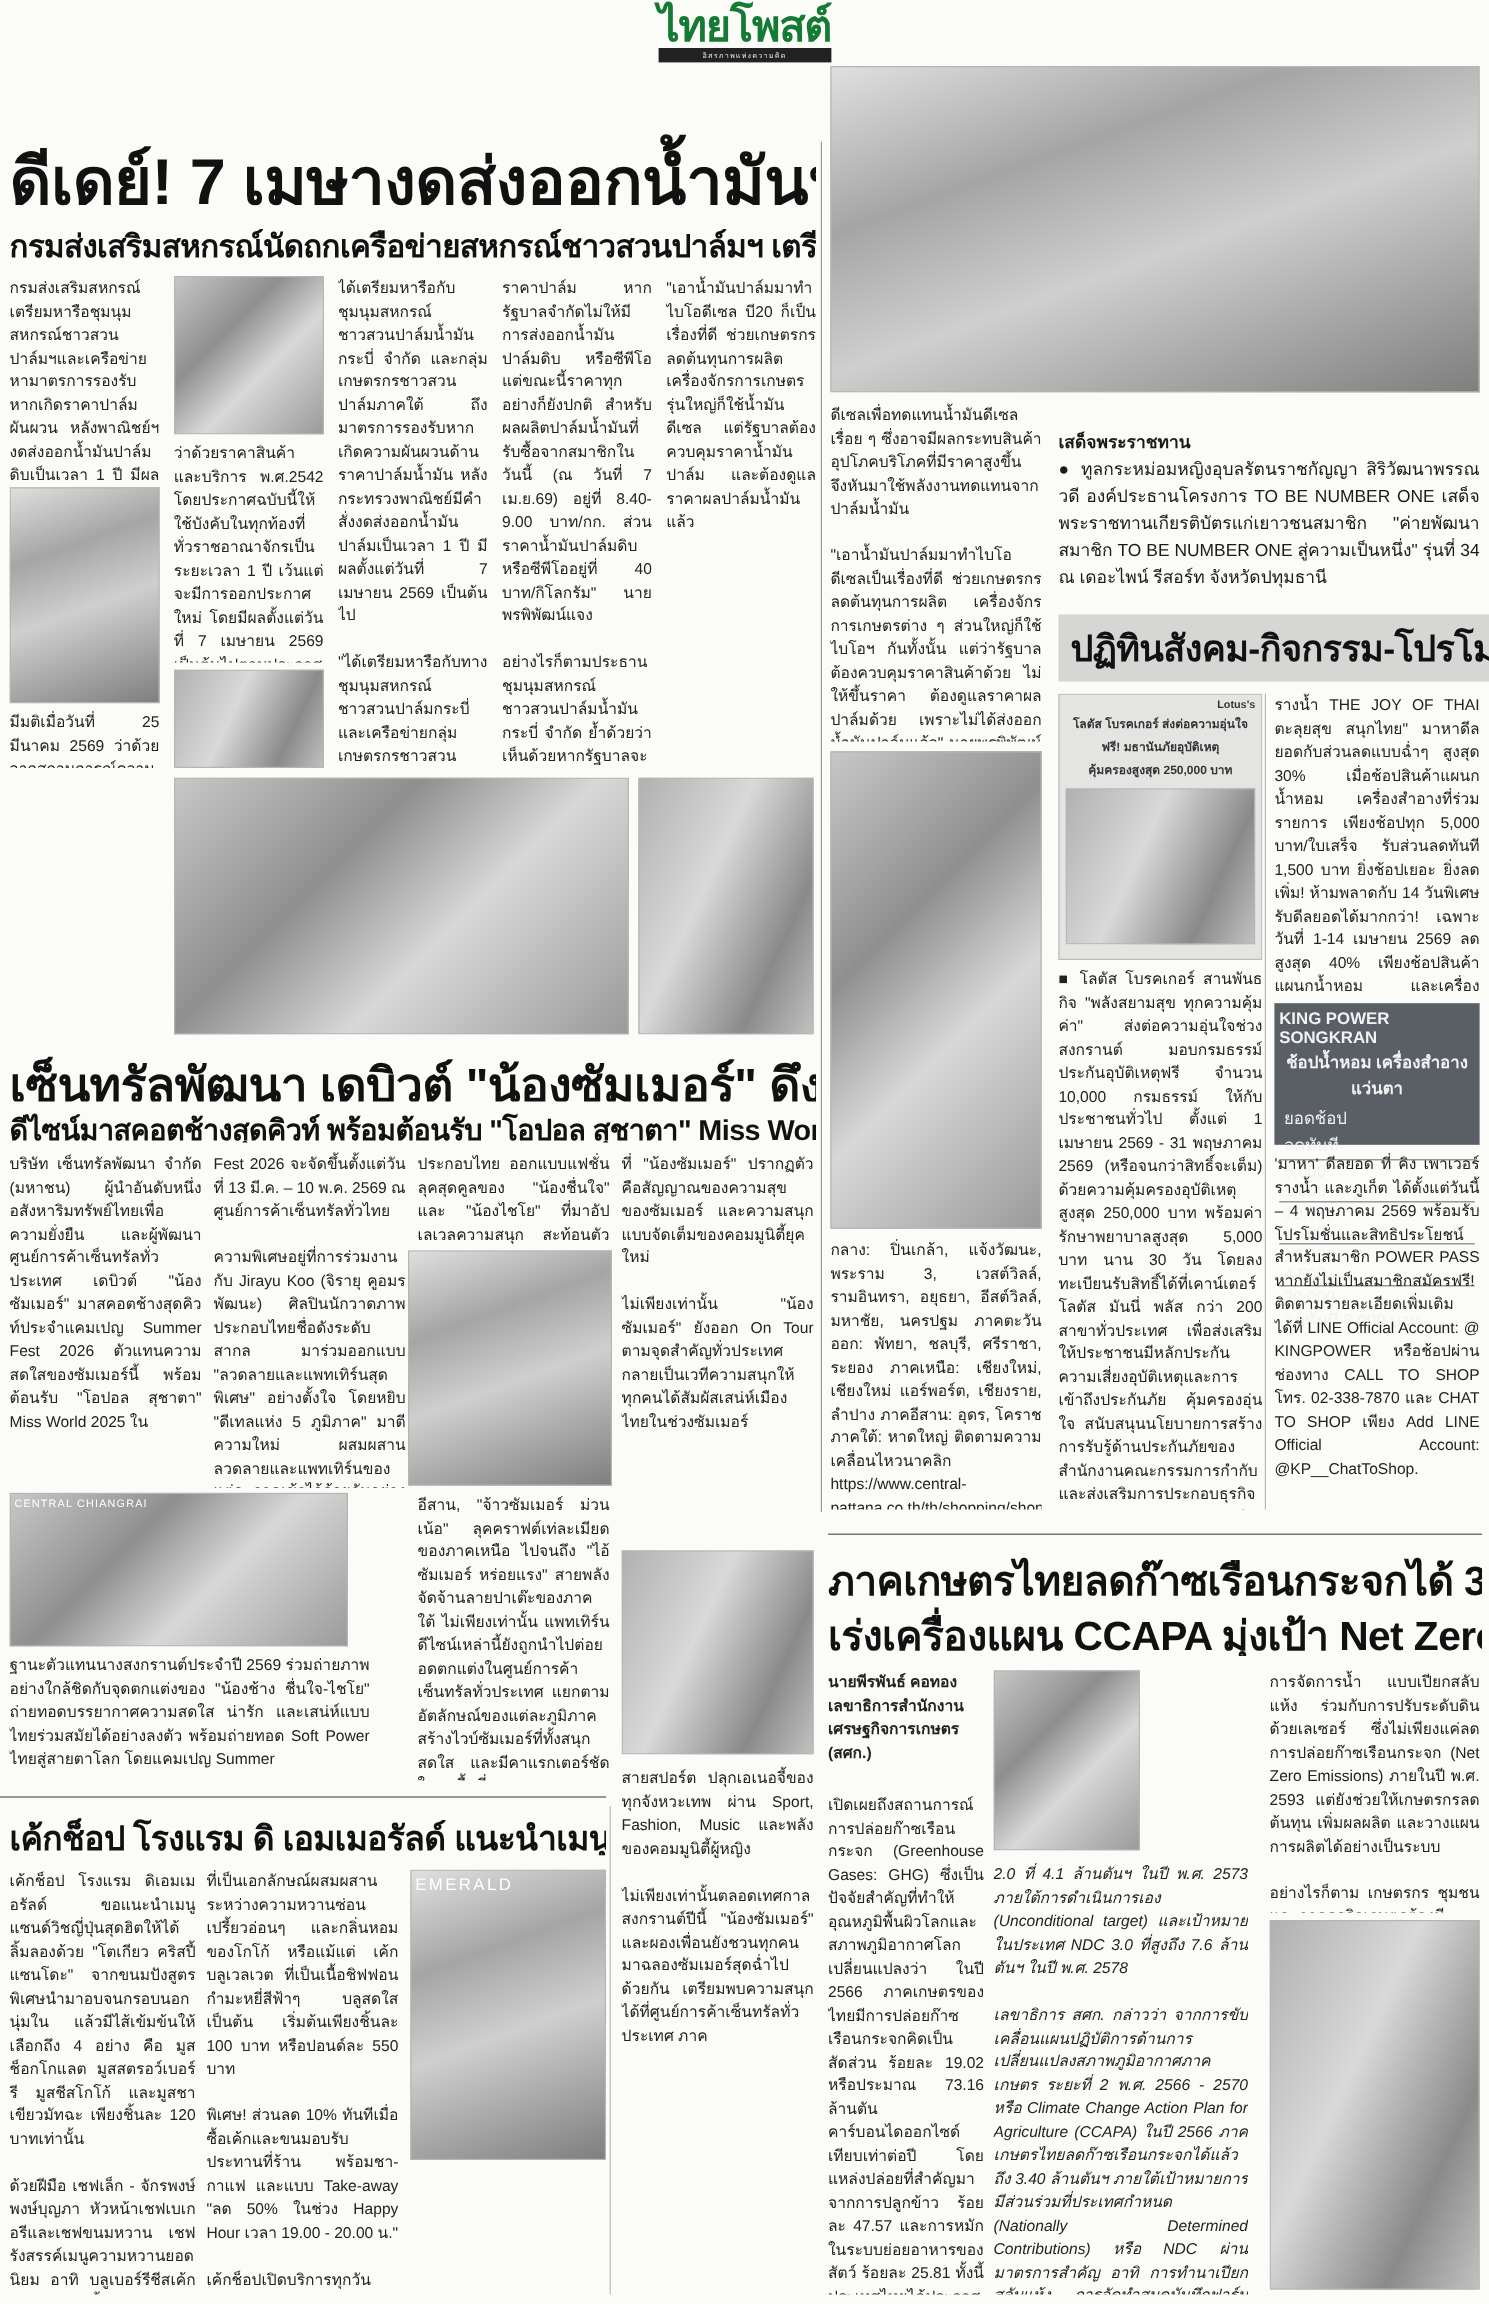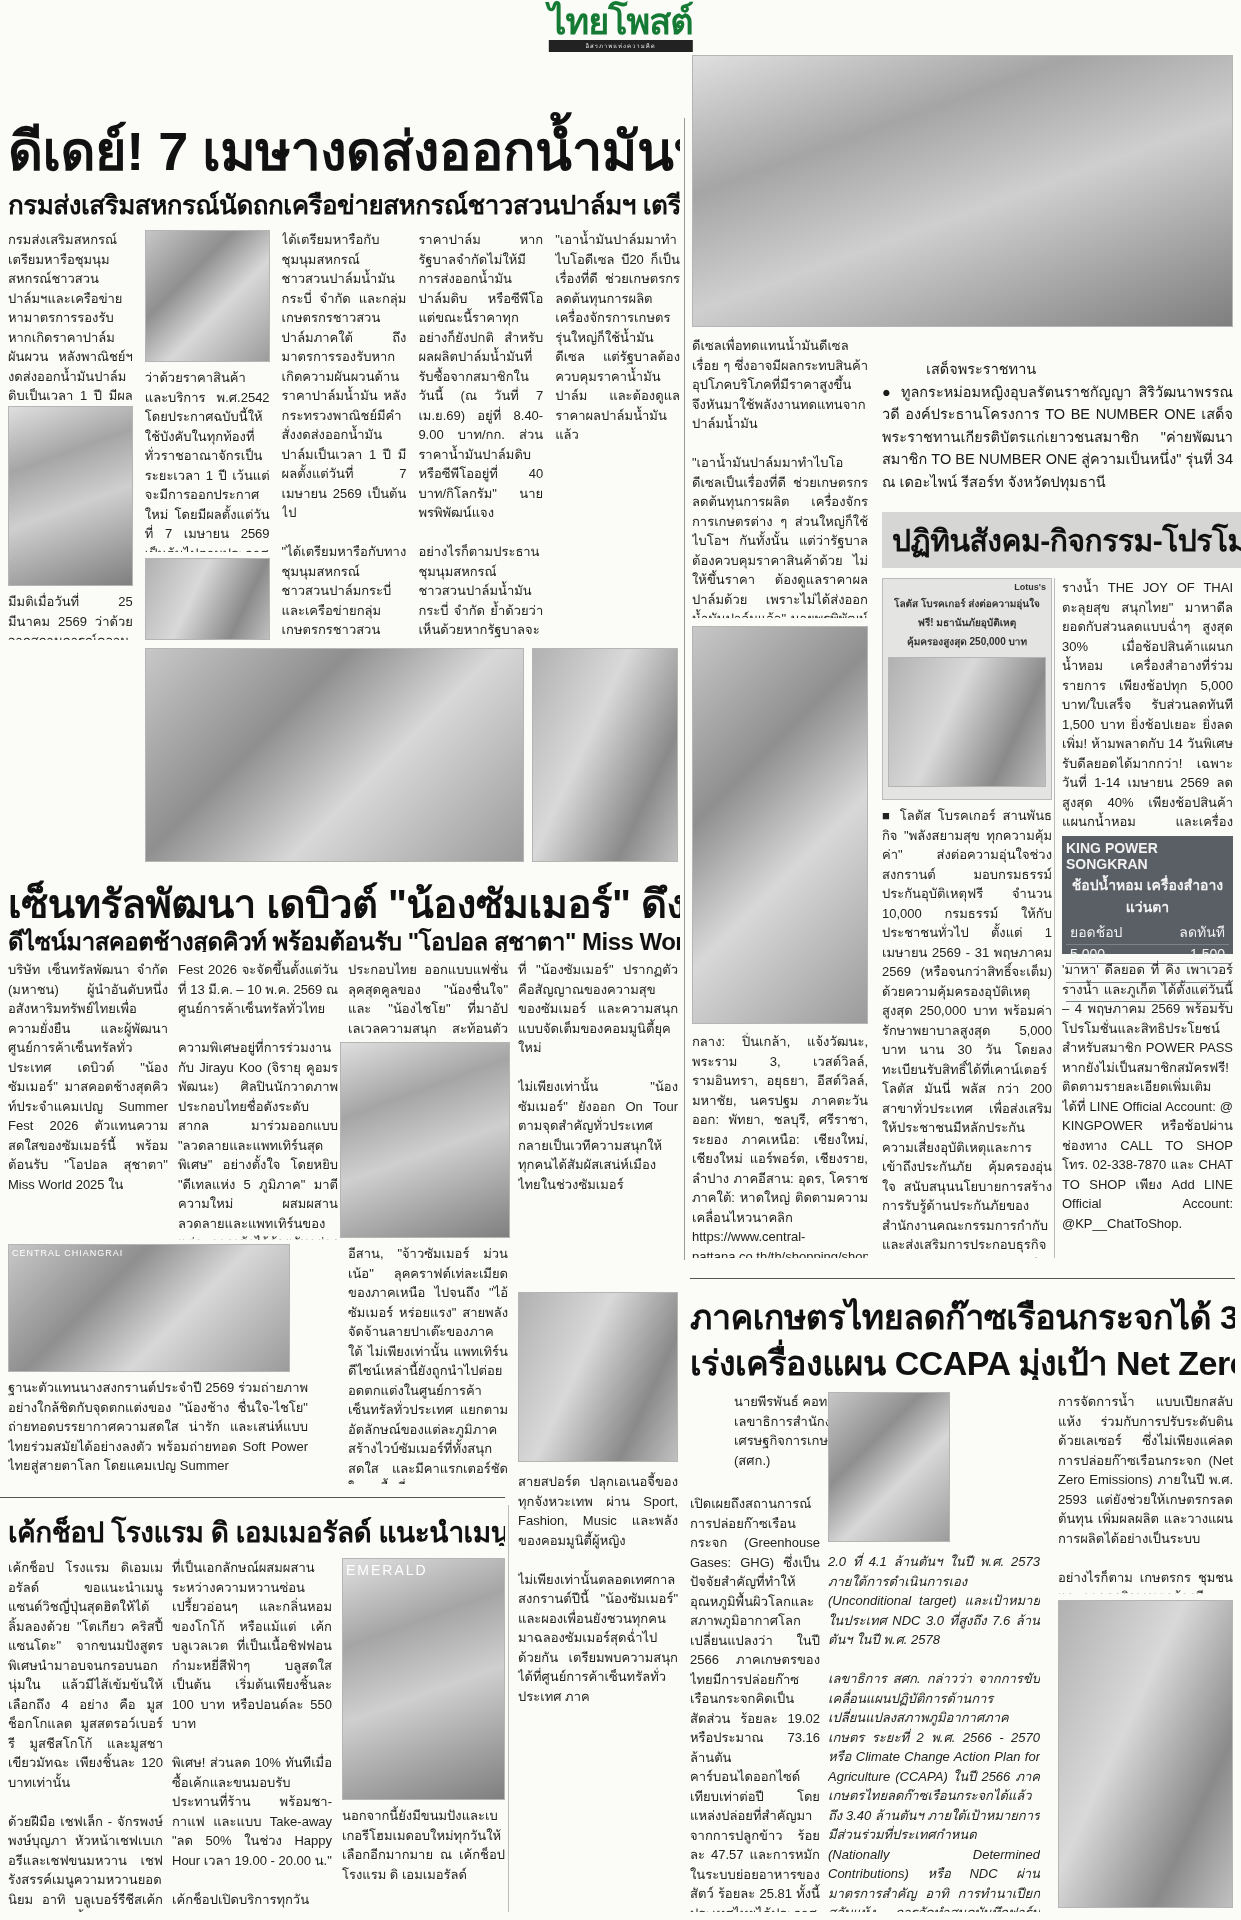--- a/index.html
+++ b/index.html
@@ -1,37 +1,37 @@
 <!DOCTYPE html>
 <html><head>
 <meta charset="utf-8">
 <style>
   html,body{margin:0;padding:0;background:#888;}
   #paper{position:relative;width:1241px;height:1920px;background:#fbfbf8;color:#1a1a1a;
          font-family:"Liberation Sans","DejaVu Sans",sans-serif;overflow:hidden;}
   .abs{position:absolute;}
   .body-txt{font-size:13px;line-height:1.5;text-align:justify;white-space:pre-line;overflow:hidden;color:#222;}
-  .bold{font-weight:normal;margin-left:44px;}
+  .bold{font-weight:bold;}
   .ph{background:linear-gradient(135deg,#c8c8c8 0%,#8f8f8f 35%,#d8d8d8 60%,#9a9a9a 100%);box-shadow:inset 0 0 0 1px #b5b5b5;}
   .ph2{background:linear-gradient(160deg,#e0e0e0 0%,#a5a5a5 30%,#cfcfcf 55%,#7e7e7e 100%);}
   .ph3{background:linear-gradient(115deg,#b0b0b0 0%,#d9d9d9 40%,#8a8a8a 75%,#c2c2c2 100%);}
   .vline{background:#9a9a9a;width:1px;}
   .hline{background:#9a9a9a;height:1px;}
   
   #pagenum{border:1px solid #333;font-weight:bold;font-size:20px;padding:1px 7px;}
   #section-label{font-weight:bold;font-size:19px;margin-left:8px;}
   #logo{color:#157a33;font-weight:800;font-size:36px;letter-spacing:-1px;line-height:1;}
   #logo-tagline{background:#222;color:#eee;font-size:6px;text-align:center;padding:1px 2px;letter-spacing:1px;}
   
   .hl{font-weight:800;color:#111;white-space:nowrap;overflow:hidden;letter-spacing:-0.5px;}
   #cal-band{background:#d6d6d4;display:flex;align-items:center;padding-left:10px;}
   .promo{background:#e4e4e2;box-shadow:inset 0 0 0 1px #bbb;overflow:hidden;font-size:10px;color:#333;}
   .promo .pline{text-align:center;margin-top:4px;font-weight:bold;}
   #kp-promo{background:#5a5f66;color:#f2f2f2;font-size:14px;padding:4px;box-sizing:border-box;}
-  #kp-promo .kr{display:flex;justify-content:space-between;border-bottom:1px solid #7c828a;padding:1px 4px;}
+  #kp-promo .kr{display:flex;justify-content:space-between;border-bottom:1px solid #7c828a;padding:1px 4px;flex-direction:column;}
   .cap{font-size:14.5px;line-height:1.55;text-align:justify;white-space:pre-line;overflow:hidden;}
 </style>
 </head>
 <body>
 
 <div id="paper">
 
   <div class="abs" style="left:50%;top:4px;transform:translateX(-50%);text-align:center;">
     <div id="logo">ไทยโพสต์</div>
     <div id="logo-tagline">อิสรภาพแห่งความคิด</div>
@@ -170,21 +170,20 @@
 
 ด้วยฝีมือ เชฟเล็ก - จักรพงษ์ พงษ์บุญภา หัวหน้าเชฟเบเกอรีและเชฟขนมหวาน เชฟรังสรรค์เมนูความหวานยอดนิยม อาทิ บลูเบอร์รีชีสเค้ก เค้กมะพร้าวน้ำหอม และเค้กมะม่วงใส่กะทิสด คัดสรรวัตถุดิบเกรดดีมีคุณภาพผสมผสานในเนื้อเค้ก</div>
   <div class="abs body-txt" style="left:172px;top:1558px;width:160px;height:354px;">ที่เป็นเอกลักษณ์ผสมผสานระหว่างความหวานซ่อนเปรี้ยวอ่อนๆ และกลิ่นหอมของโกโก้ หรือแม้แต่ เค้กบลูเวลเวต ที่เป็นเนื้อชิฟฟอนกำมะหยี่สีฟ้าๆ บลูสดใส เป็นต้น เริ่มต้นเพียงชิ้นละ 100 บาท หรือปอนด์ละ 550 บาท
 
 พิเศษ! ส่วนลด 10% ทันทีเมื่อซื้อเค้กและขนมอบรับประทานที่ร้าน พร้อมชา-กาแฟ และแบบ Take-away "ลด 50% ในช่วง Happy Hour เวลา 19.00 - 20.00 น."
 
 เค้กช็อปเปิดบริการทุกวัน ระหว่างเวลา 07.00 - 20.00 น. สำรองสั่งล่วงหน้าหรือสอบถามเพิ่มเติมได้ที่ โทร.0-2276-4567 หรือ @theemeraldhotel และ www.facebook.com/theemeraldcoffeeshop</div>
   <div class="abs ph ph2" style="left:342px;top:1558px;width:163px;height:242px;">
     <div style="color:#fff;font-size:14px;padding:4px;letter-spacing:2px;">EMERALD</div>
   </div>
-  <div class="abs body-txt" style="left:342px;top:1806px;width:163px;height:106px;">นอกจากนี้ยังมีขนมปังและเบเกอรีโฮมเมดอบใหม่ทุกวันให้เลือกอีกมากมาย ณ เค้กช็อป โรงแรม ดิ เอมเมอรัลด์</div>
 
   <div class="abs hline" style="left:690px;top:1278px;width:545px;background:#555;"></div>
   <div class="abs hl" style="left:690px;top:1290px;width:545px;height:44px;font-size:34px;">ภาคเกษตรไทยลดก๊าซเรือนกระจกได้ 3.4 ล้านตันฯ</div>
   <div class="abs hl" style="left:690px;top:1336px;width:545px;height:44px;font-size:34px;">เร่งเครื่องแผน CCAPA มุ่งเป้า Net Zero ภายในปี 2593</div>
 
   <div class="abs body-txt bold" style="left:690px;top:1392px;width:130px;height:98px;">นายพีรพันธ์ คอทอง
 เลขาธิการสำนักงานเศรษฐกิจการเกษตร (สศก.)</div>
   <div class="abs ph" style="left:828px;top:1392px;width:122px;height:150px;"></div>
   <div class="abs body-txt" style="left:690px;top:1494px;width:130px;height:418px;">เปิดเผยถึงสถานการณ์การปล่อยก๊าซเรือนกระจก (Greenhouse Gases: GHG) ซึ่งเป็นปัจจัยสำคัญที่ทำให้อุณหภูมิพื้นผิวโลกและสภาพภูมิอากาศโลกเปลี่ยนแปลงว่า ในปี 2566 ภาคเกษตรของไทยมีการปล่อยก๊าซเรือนกระจกคิดเป็นสัดส่วน ร้อยละ 19.02 หรือประมาณ 73.16 ล้านตันคาร์บอนไดออกไซด์เทียบเท่าต่อปี โดยแหล่งปล่อยที่สำคัญมาจากการปลูกข้าว ร้อยละ 47.57 และการหมักในระบบย่อยอาหารของสัตว์ ร้อยละ 25.81 ทั้งนี้ ประเทศไทยได้ประกาศเป้าหมายการลดก๊าซเรือนกระจกภาคเกษตรตามเป้าหมาย NDC</div>
   <div class="abs body-txt" style="left:828px;top:1552px;width:212px;height:360px;font-style:italic;">2.0 ที่ 4.1 ล้านตันฯ ในปี พ.ศ. 2573 ภายใต้การดำเนินการเอง (Unconditional target) และเป้าหมายในประเทศ NDC 3.0 ที่สูงถึง 7.6 ล้านตันฯ ในปี พ.ศ. 2578

